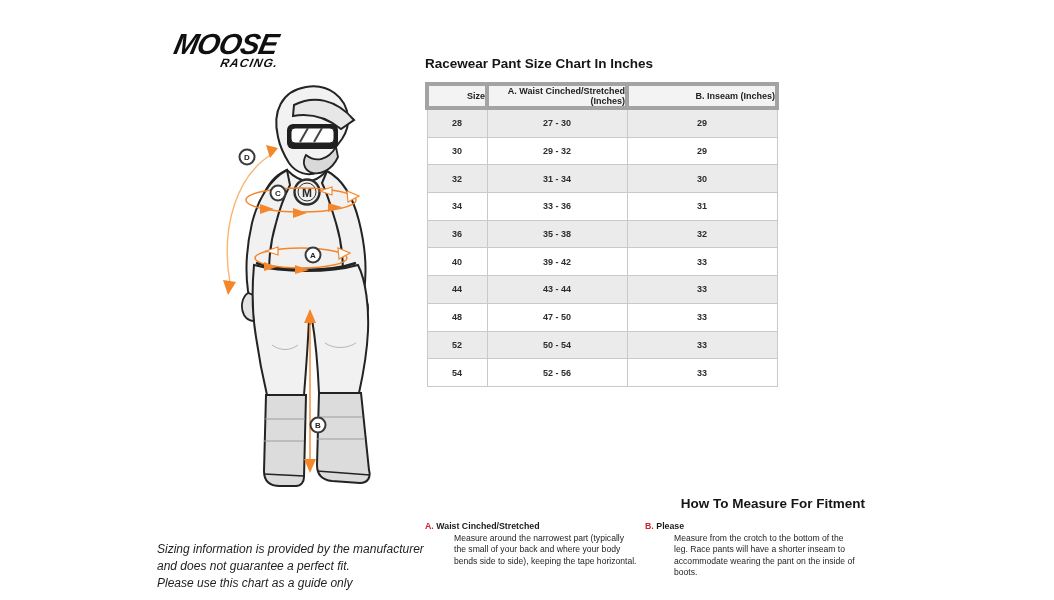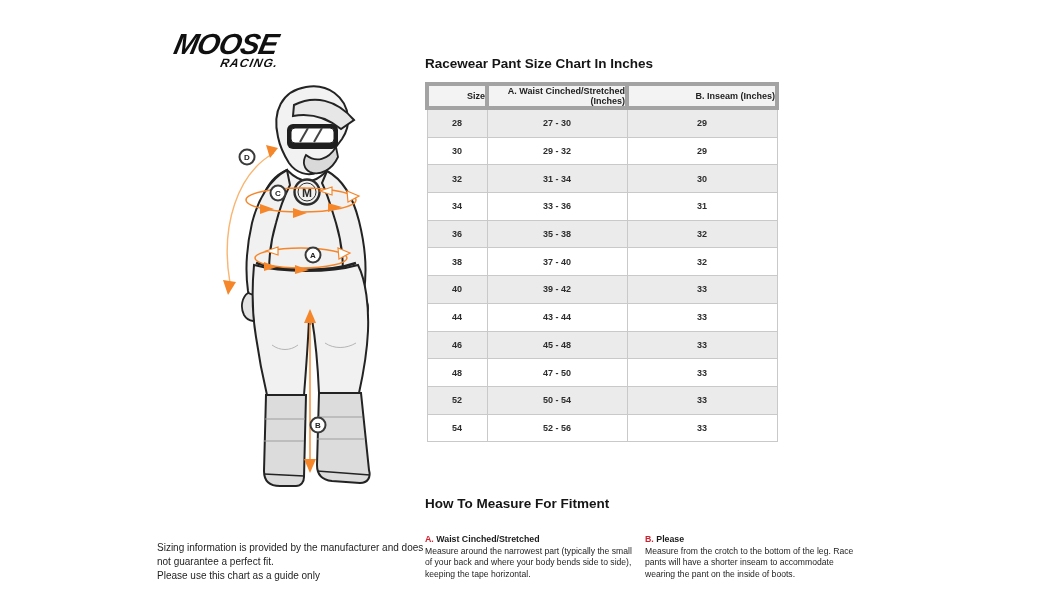--- a/index.html
+++ b/index.html
@@ -24,30 +24,30 @@
     height:19px;background:#f3f3f3;border:4px solid #a3a3a3;
     font-size:9px;font-weight:bold;color:#222;text-align:right;padding:0;
   }
   .size-table td{
     height:26.7px;border:1px solid #c9c9c9;background:#ffffff;
     font-size:9px;font-weight:600;color:#2d2d2d;text-align:center;padding:0;
   }
   .size-table tbody tr:nth-child(odd) td{background:#ebebeb;}
   
   .howto{position:absolute;left:425px;top:496px;width:440px;}
-  .howto-title{font-size:13.5px;font-weight:bold;color:#151515;margin:0 0 6px 0;}
+  .howto-title{font-size:13.5px;font-weight:bold;color:#151515;margin:0 0 6px 0;text-align:right;}
   .howto-cols{position:relative;}
-  .sec{position:absolute;top:17px;}
+  .sec{position:absolute;top:4px;}
   .sec-a{left:0;width:212px;}
   .sec-b{left:220px;width:212px;}
   .sec-label{font-size:8.8px;font-weight:bold;color:#1b1b1b;}
   .sec-letter{color:#d0202e;}
-  .sec-text{font-size:8.6px;line-height:1.32;color:#1e1e1e;margin-top:2px;}
-  
-  .disclaimer{position:absolute;left:157px;top:541px;width:280px;font-size:10px;line-height:1.4;color:#1e1e1e;}
+  .sec-text{font-size:8.6px;line-height:1.32;color:#1e1e1e;margin-top:2px;margin-left:29px;}
+  
+  .disclaimer{position:absolute;left:157px;top:541px;width:280px;font-size:12px;line-height:1.4;color:#1e1e1e;font-style:italic;}
 </style>
 </head>
 <body>
 
 <svg class="logo" viewBox="0 0 140 46">
   <g transform="skewX(-12)" fill="#101010">
     <text x="14" y="26" font-family="Liberation Sans, sans-serif" font-size="29" font-weight="bold" font-style="italic" letter-spacing="-1">MOOSE</text>
     <text x="64" y="39" font-family="Liberation Sans, sans-serif" font-size="12" font-weight="bold" font-style="italic" letter-spacing="1">RACING.</text>
   </g>
 </svg>
@@ -164,37 +164,27 @@
         <td>34</td>
         <td>33 - 36</td>
         <td>31</td>
       </tr>
       <tr>
         <td>36</td>
         <td>35 - 38</td>
         <td>32</td>
       </tr>
       <tr>
-        <td>38</td>
-        <td>37 - 40</td>
-        <td>32</td>
-      </tr>
-      <tr>
         <td>40</td>
         <td>39 - 42</td>
         <td>33</td>
       </tr>
       <tr>
         <td>44</td>
         <td>43 - 44</td>
-        <td>33</td>
-      </tr>
-      <tr>
-        <td>46</td>
-        <td>45 - 48</td>
         <td>33</td>
       </tr>
       <tr>
         <td>48</td>
         <td>47 - 50</td>
         <td>33</td>
       </tr>
       <tr>
         <td>52</td>
         <td>50 - 54</td>

